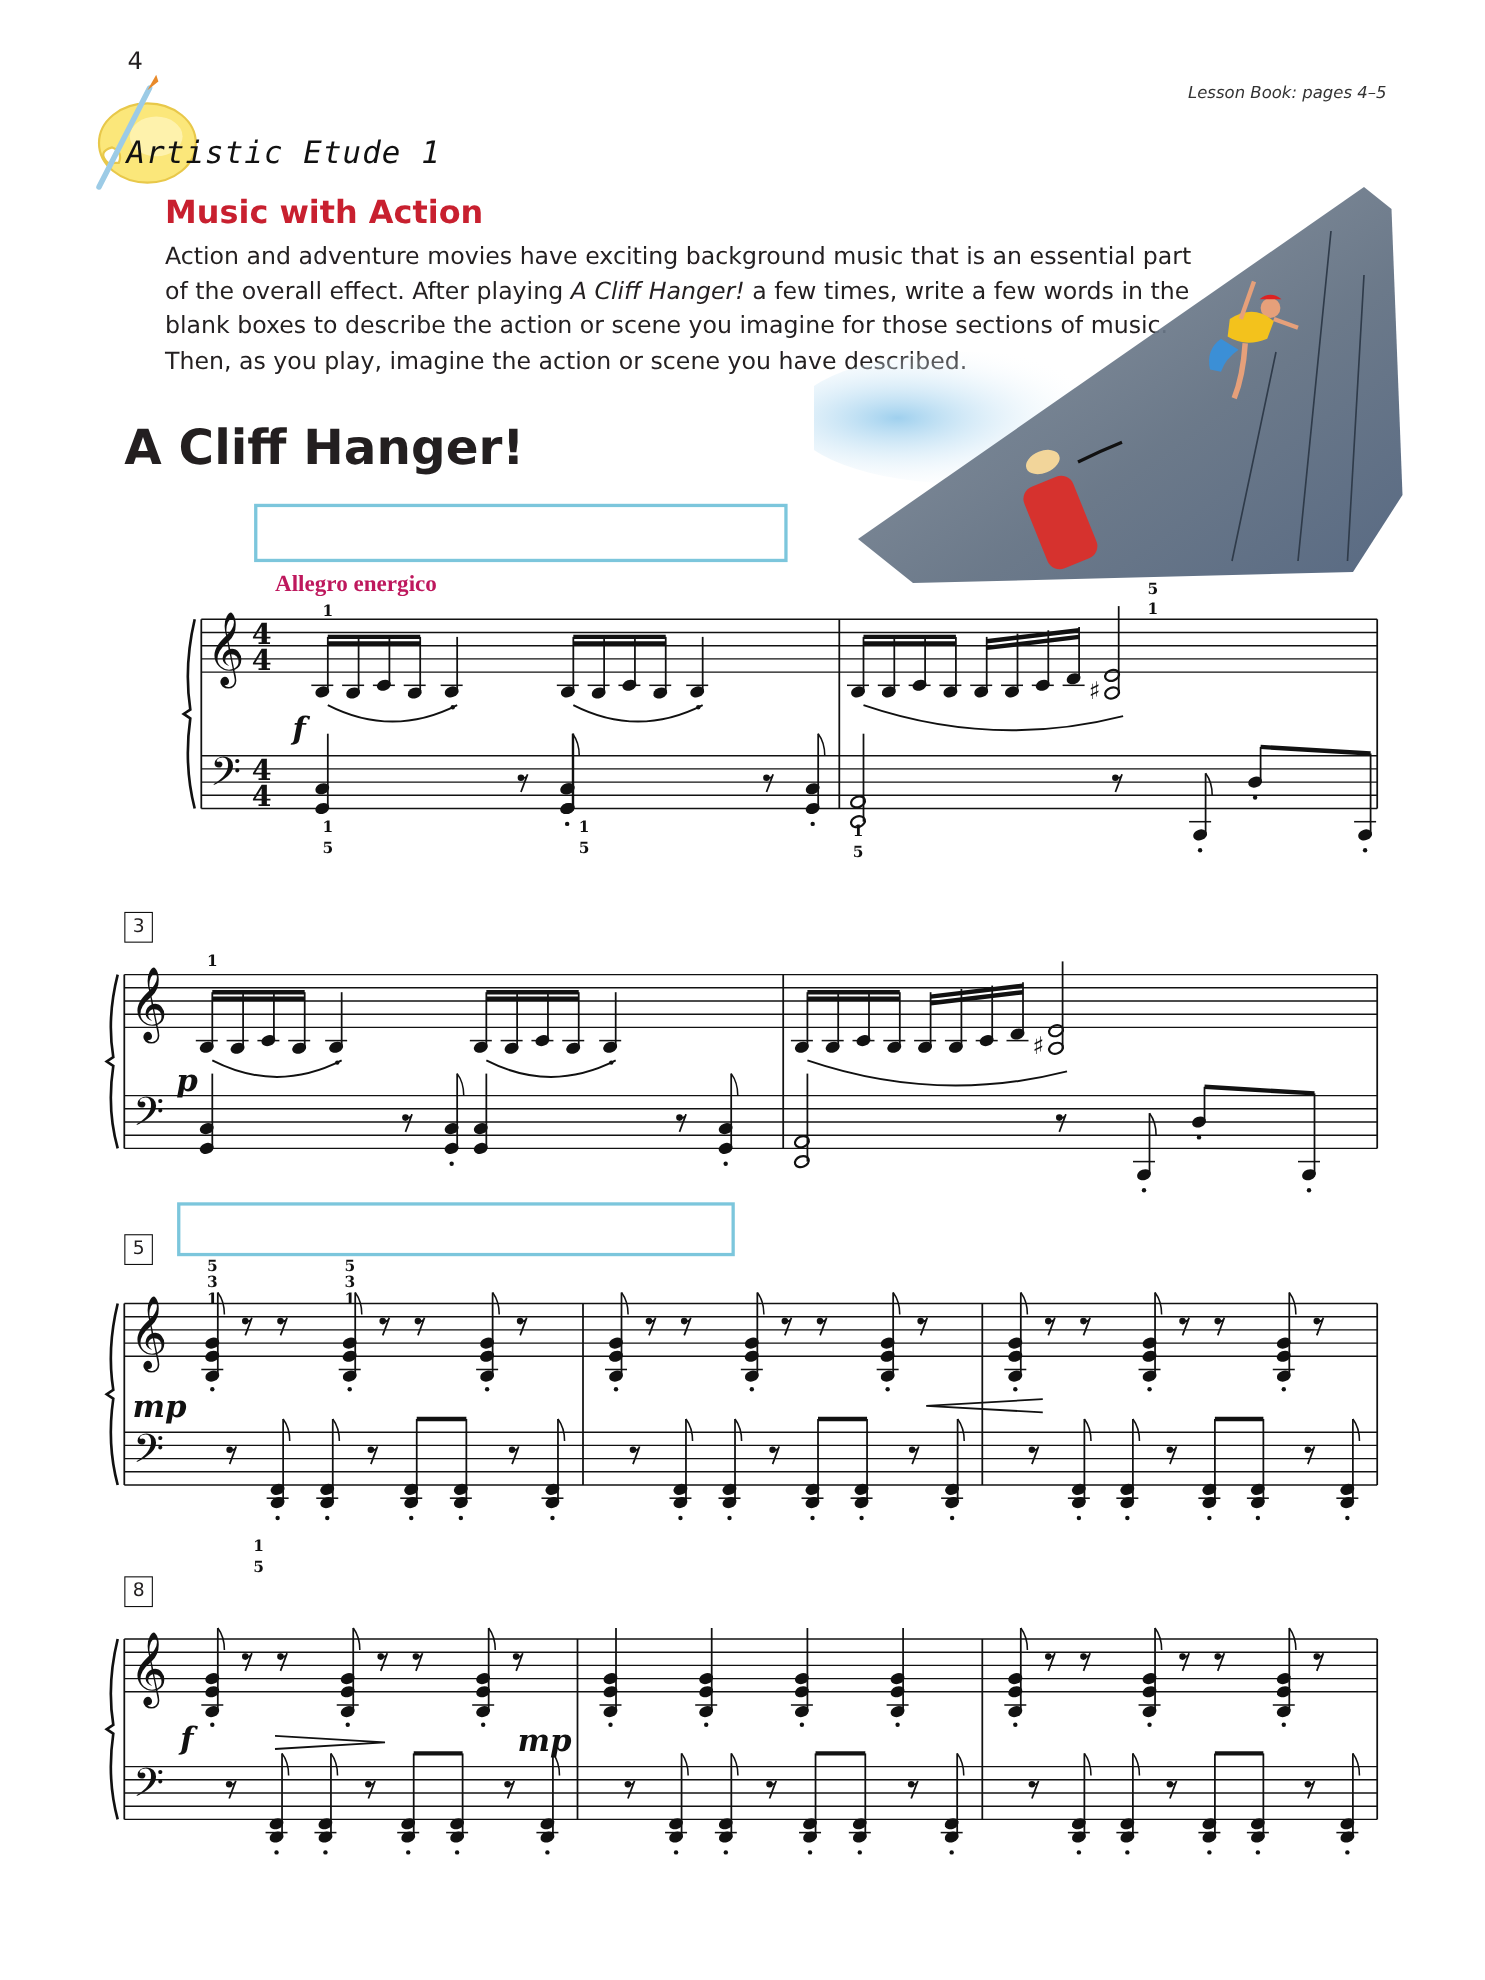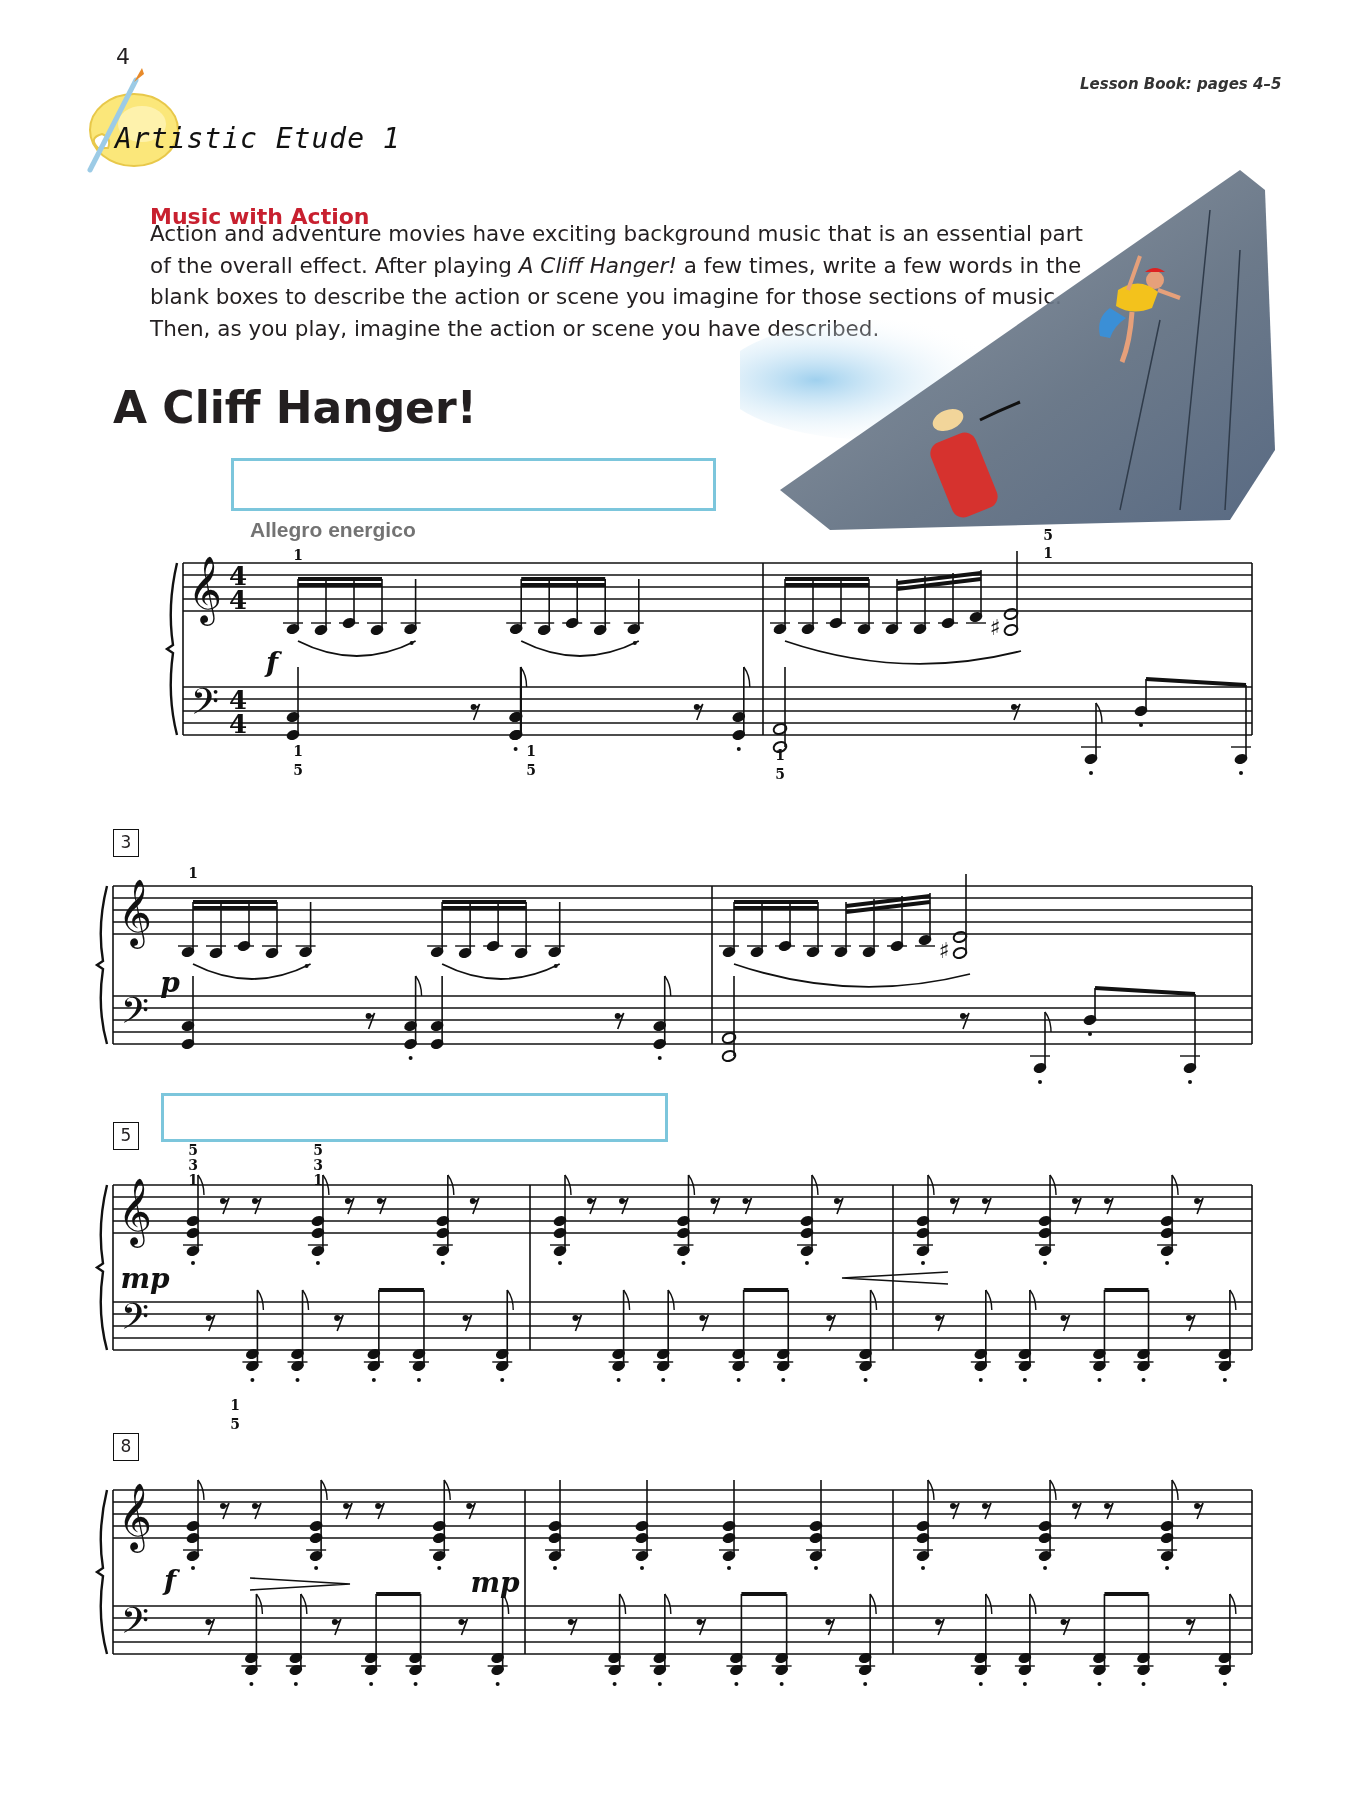--- a/index.html
+++ b/index.html
@@ -1,29 +1,29 @@
 <!DOCTYPE html>
 <html><head>
 <meta charset="utf-8">
 <style>
   html, body { margin:0; padding:0; background:#fff; }
   body { width:1350px; height:1800px; position:relative; overflow:hidden; font-family:"DejaVu Sans", sans-serif; color:#231f20; }
   .abs { position:absolute; }
   #page-number { left:116px; top:44px; font-size:22px; color:#231f20; }
-  #header-ref { left:1080px; top:75px; font-size:15px; font-style:italic; color:#333;font-weight:bold; }
+  #header-ref { left:1080px; top:75px; font-size:15px; font-style:italic; color:#333; }
   #palette { left:78px; top:58px; width:120px; height:120px; }
   #etude-title { left:115px; top:122px; font-family:"DejaVu Sans Mono", monospace; font-size:28px; color:#111; letter-spacing:1px; font-style:italic; }
-  #subtitle { left:150px; top:176px; font-size:22px; font-weight:bold; color:#c8202f;margin-top:28px; }
+  #subtitle { left:150px; top:176px; font-size:29px; font-weight:bold; color:#c8202f; }
   #intro { left:150px; top:218px; width:960px; font-size:21.5px; line-height:31.5px; color:#231f20; }
   #intro i { font-style:italic; }
   #piece-title { left:113px; top:382px; font-size:44px; font-weight:bold; color:#231f20; }
   .answer-box { border:3px solid #7cc6dc; background:#fff; box-sizing:border-box; }
   #box1 { left:231px; top:458px; width:485px; height:53px; }
   #box2 { left:161px; top:1093px; width:507px; height:49px; }
-  #tempo { left:250px; top:518px; font-family:Liberation Sans, sans-serif; font-weight:bold; font-size:21px; color:#737373; }
+  #tempo { left:250px; top:518px; font-family:Liberation Serif, serif; font-weight:bold; font-size:21px; color:#be185d; }
   #illustration { left:740px; top:150px; width:540px; height:390px; }
   #score { left:0; top:0; width:1350px; height:1800px; pointer-events:none; }
   .measure-num { border:1.6px solid #111; width:26px; height:28px; box-sizing:border-box; font-size:17px; text-align:center; line-height:25px; background:#fff; }
   #mnum3 { left:113px; top:829px; }
   #mnum5 { left:113px; top:1122px; }
   #mnum8 { left:113px; top:1433px; }
 </style>
 </head>
 <body>
 

